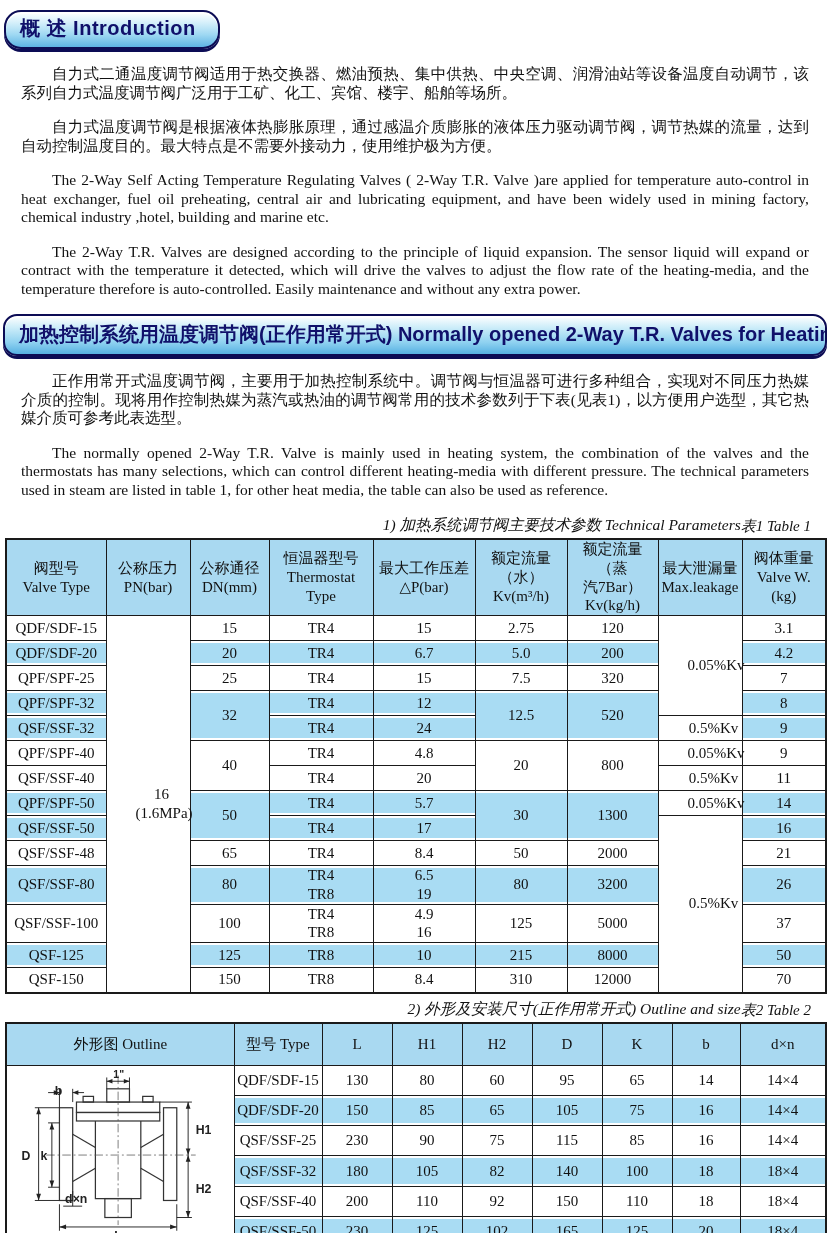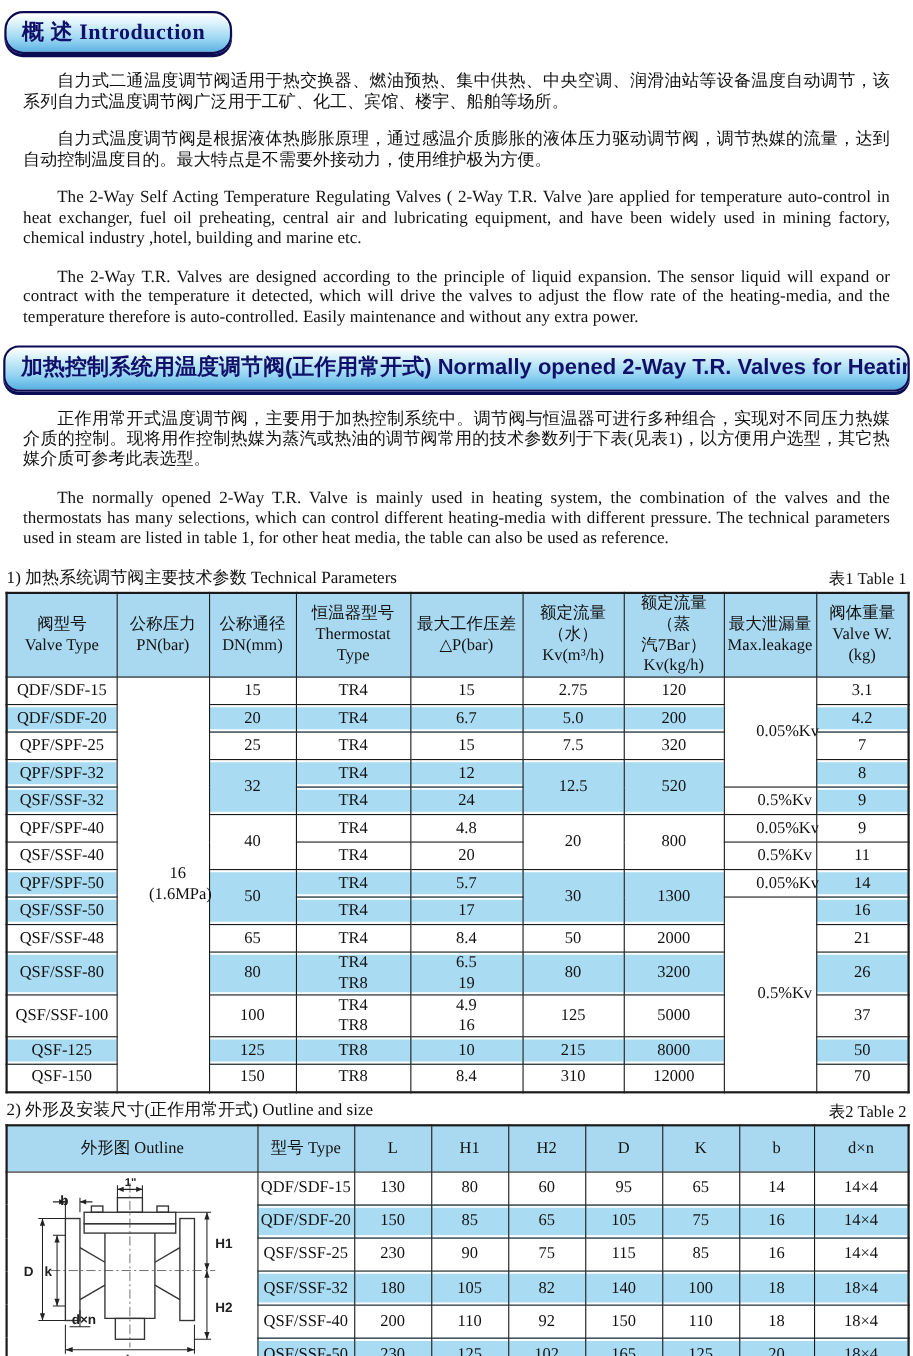--- a/index.html
+++ b/index.html
@@ -6,43 +6,43 @@
   body{
     width:830px;height:1233px;background:#ffffff;
     font-family:"Liberation Serif","DejaVu Serif",serif;
     color:#111;overflow:hidden;
   }
   .page{position:relative;width:830px;height:1233px;overflow:hidden;}
 
   
   .pill{
     display:inline-block;margin:10px 17px 0 4px;padding:3px 22px 5px 14px;
-    font-family:Liberation Serif, serif;
+    font-family:Liberation Sans, sans-serif;
     font-weight:bold;font-size:20px;color:#10106a;letter-spacing:.5px;
     background:linear-gradient(180deg,#ffffff 0%,#d9f1fb 28%,#9ed8f2 65%,#5db3e4 100%);
     border:2px solid #0c0c55;border-radius:17px;
     box-shadow:0 3px 0 #0c0c55, inset 0 2px 0 #ffffff;
   }
   .banner{
     margin:10px 3px 0 3px;height:38px;line-height:36px;padding-left:14px;
     font-family:"Liberation Sans","DejaVu Sans",sans-serif;
     font-weight:bold;font-size:20px;color:#10106a;
     background:linear-gradient(180deg,#ffffff 0%,#cdedf9 30%,#8ed1f0 70%,#56b0e2 100%);
     border:2px solid #0c0c55;border-radius:14px;
     box-shadow:0 3px 0 #0c0c55, inset 0 2px 0 #ffffff;
     white-space:nowrap;overflow:hidden;
   }
 
   
   .paras{margin:8px 5px 0 5px;}
   .paras p{margin:16px;font-size:15.5px;line-height:18.5px;text-align:justify;text-indent:2em;}
 
   
-  .tlabel{display:flex;justify-content:space-between;align-items:flex-end;
-    margin:5px 6px 2px 6px;font-size:15.5px;}
+  .tlabel{display:flex;justify-content:flex-end;align-items:flex-end;
+    margin:5px 19px 2px 6px;font-size:15.5px;font-style:italic;}
   .tlabel .ref{font-size:15px;}
 
   
   table{border-collapse:collapse;table-layout:fixed;margin:0 5px;width:820px;
     font-size:15px;text-align:center;}
   th,td{border:1px solid #1a1a1a;padding:0 2px;vertical-align:middle;
     font-weight:normal;line-height:1.25;}
   table{border:2px solid #1a1a1a;}
   th{background:#a9d9f1;height:60px;}
   .t1 tbody tr{height:25px;}

